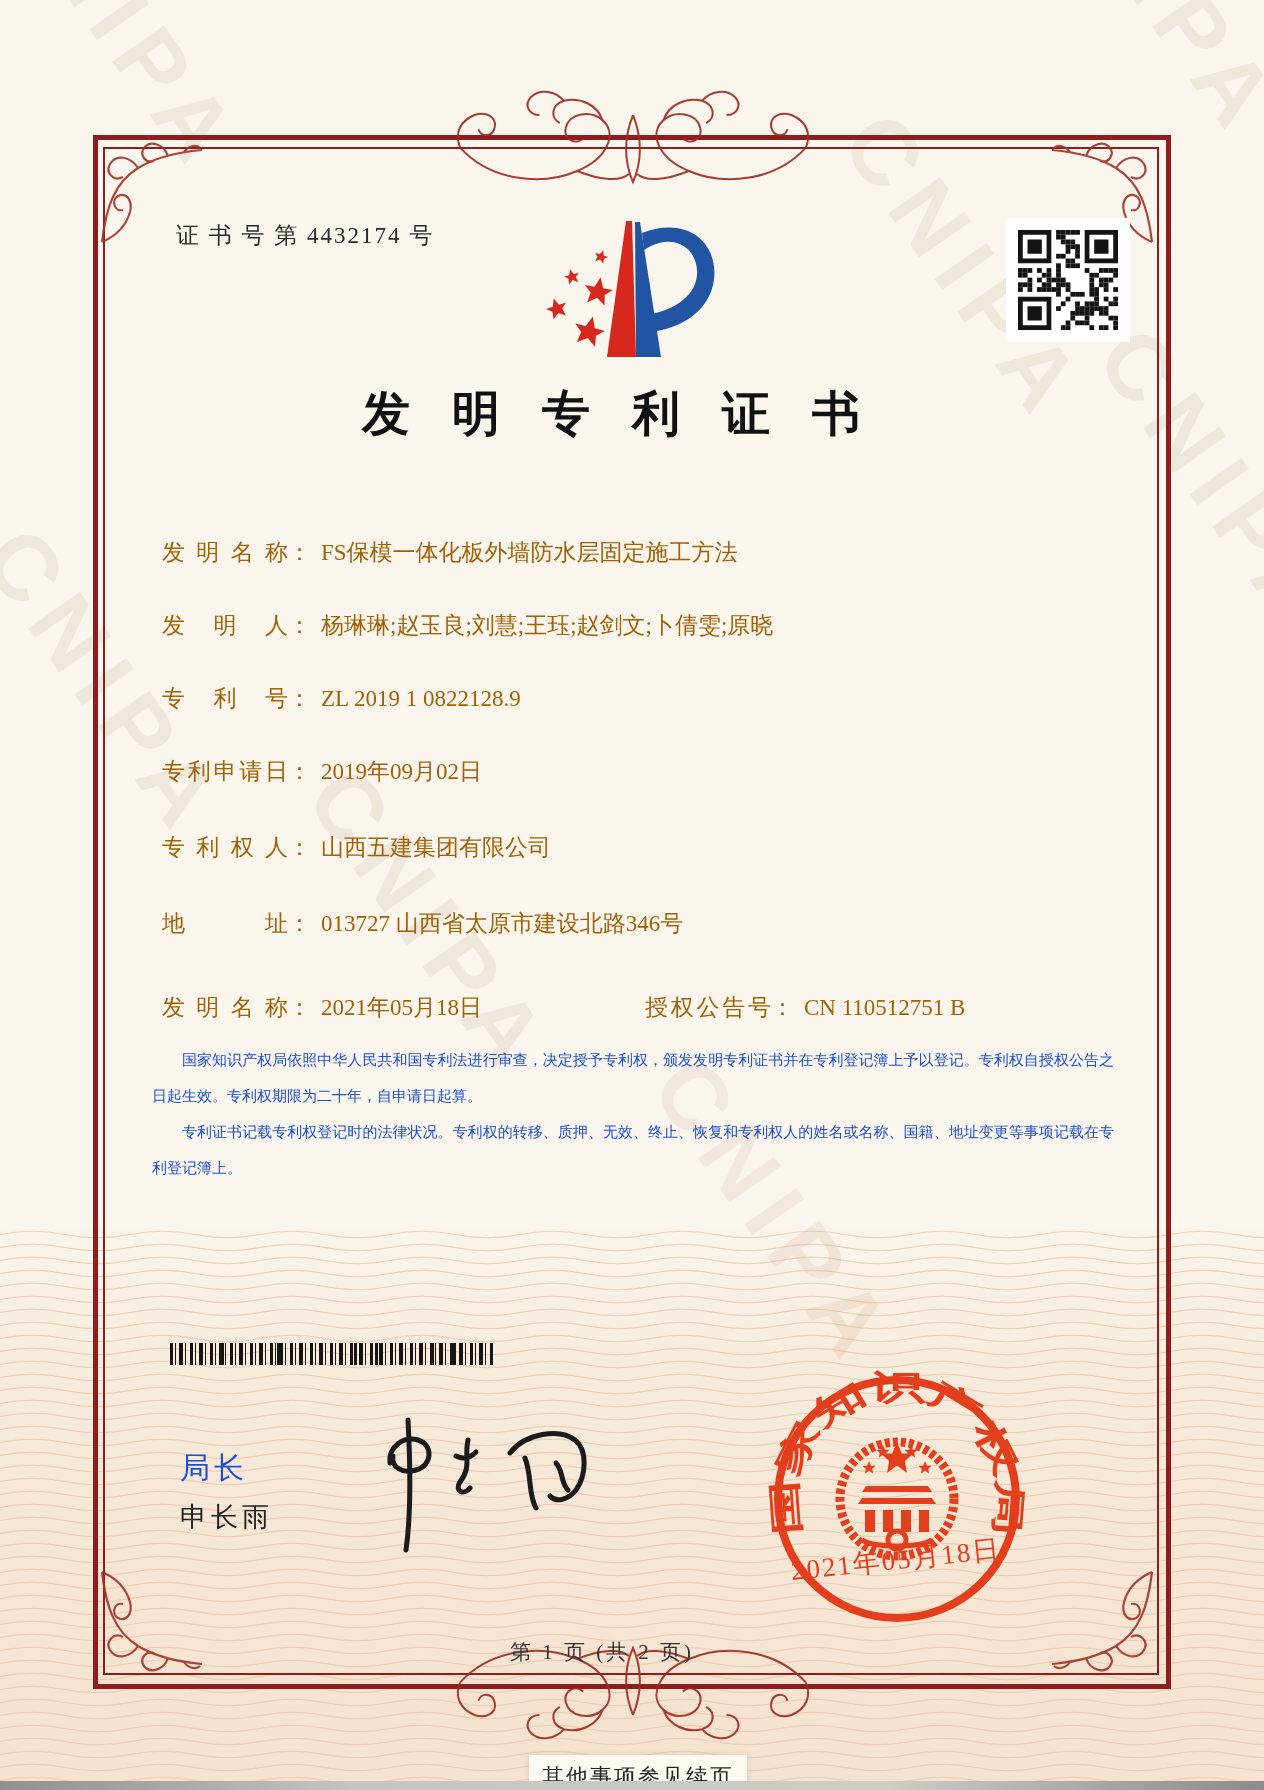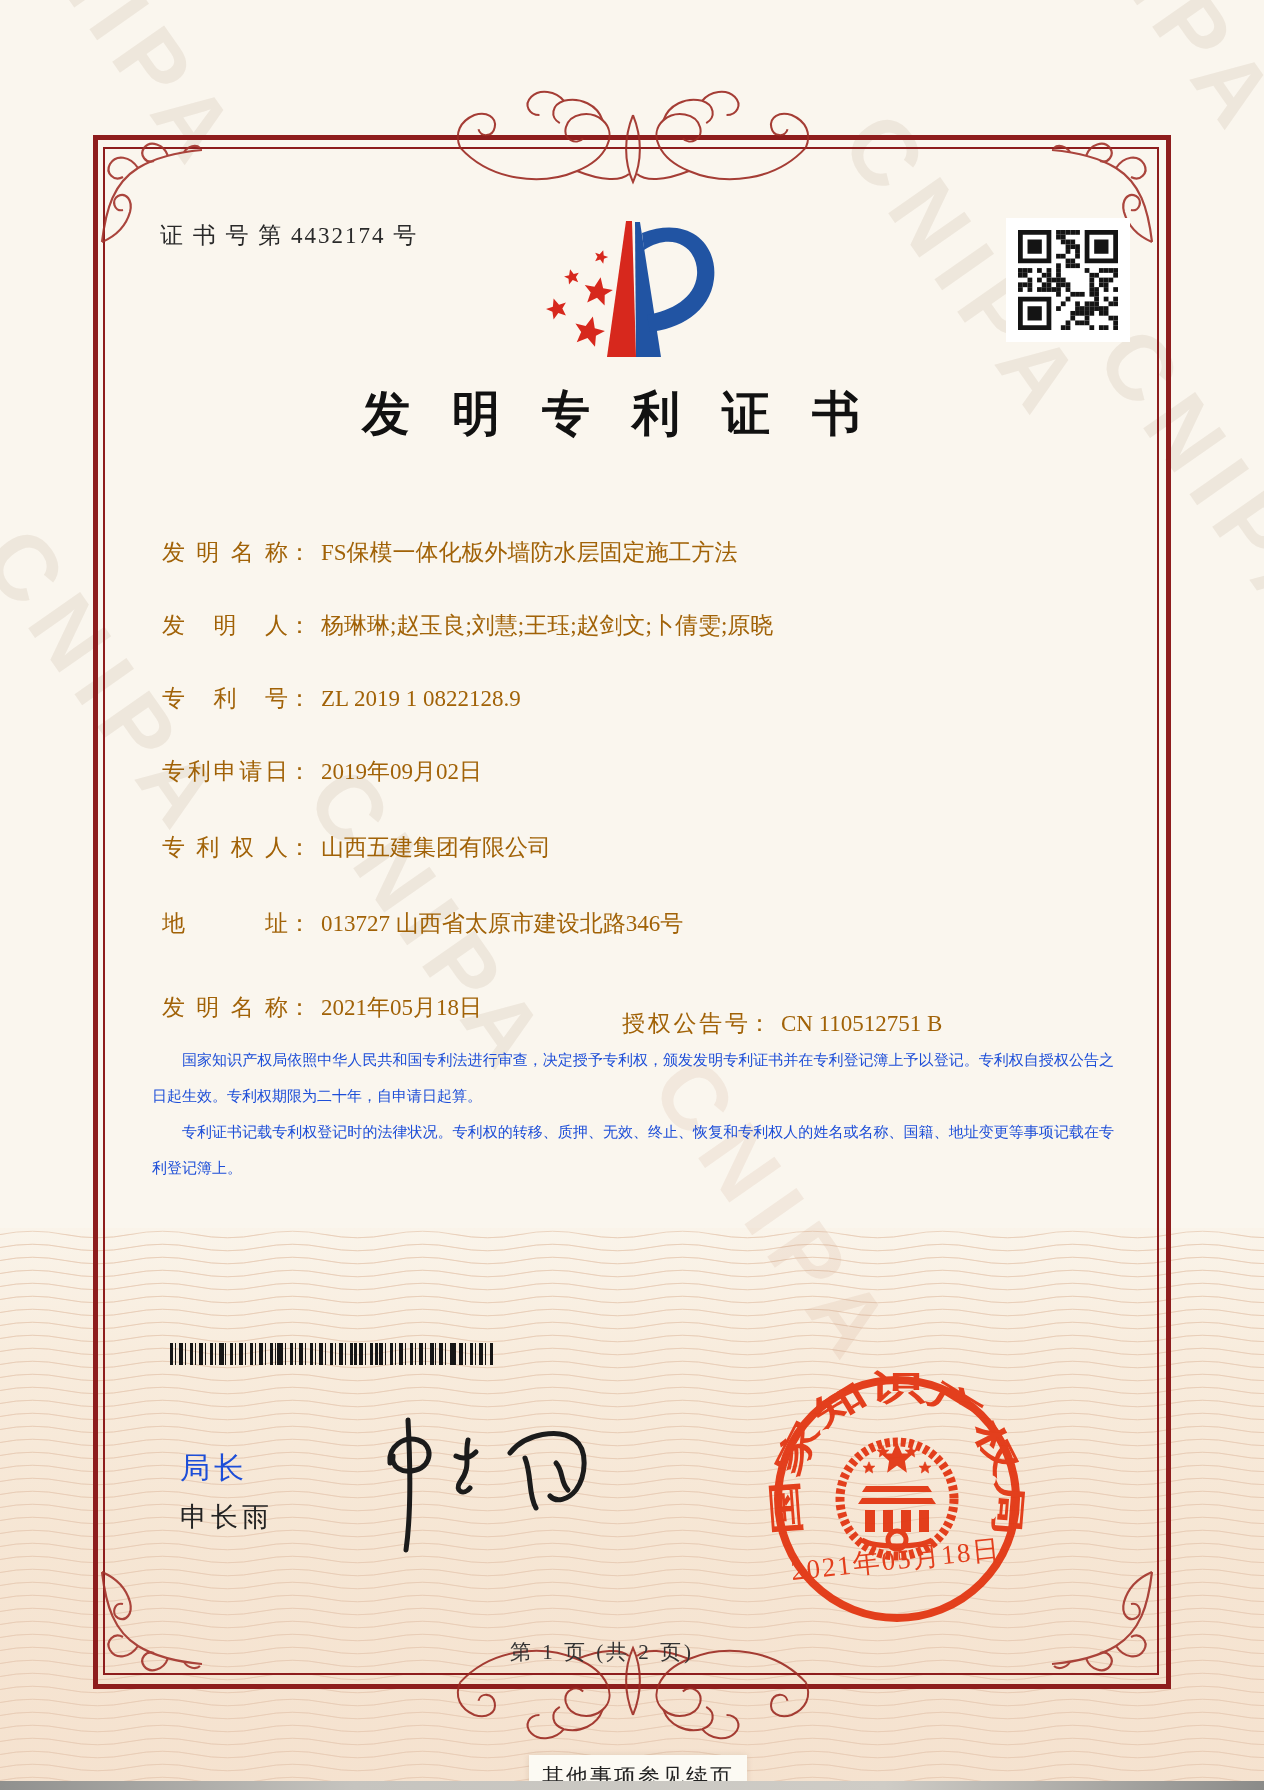--- a/index.html
+++ b/index.html
@@ -20,34 +20,34 @@
   .band svg{display:block;}
 
   
   .frame-outer{position:absolute;left:93px;top:135px;width:1068px;height:1544px;
                border:5px solid #8e1d1d;z-index:3;}
   .frame-inner{position:absolute;left:103px;top:147px;width:1052px;height:1524px;
                border:2px solid #8e1d1d;z-index:3;}
   .orn{position:absolute;z-index:4;pointer-events:none;}
 
   
-  .cert-no{position:absolute;left:160px;top:220px;z-index:5;
+  .cert-no{position:absolute;left:176px;top:220px;z-index:5;
            font-size:23px;color:#2a2a2a;letter-spacing:2px;}
   .logo{position:absolute;left:540px;top:205px;z-index:5;}
   .qr{position:absolute;left:1006px;top:218px;width:124px;height:124px;
       background:#fff;z-index:5;display:flex;align-items:center;justify-content:center;}
   .title{position:absolute;left:50%;top:382px;transform:translateX(-50%);z-index:5;
          font-size:48px;font-weight:bold;color:#111;letter-spacing:42px;white-space:nowrap;font-family:Liberation Mono, monospace;}
 
   .frow{position:absolute;left:162px;z-index:5;font-size:23px;color:#a16207;white-space:nowrap;}
   .flabel{display:inline-block;width:126px;text-align:justify;text-align-last:justify;
           vertical-align:top;}
   .fcolon{display:inline-block;}
   .fvalue{margin-left:10px;}
-  .fgroup2{position:absolute;left:460px;top:0;margin-top:16px;}
+  .fgroup2{position:absolute;left:483px;top:0;}
 
   .paras{position:absolute;left:152px;top:1042px;width:962px;z-index:5;
          font-size:15px;line-height:36px;color:#1d4ed8;text-align:justify;}
   .paras p{margin:0;text-indent:2em;}
 
   .barcode{position:absolute;left:170px;top:1343px;width:323px;height:22px;z-index:5;
     background:
       repeating-linear-gradient(90deg,transparent 0 30px,#161616 30px 33px,transparent 33px 52px,#161616 52px 54px,transparent 54px 77px),
       repeating-linear-gradient(90deg,#161616 0 3px,transparent 3px 5px,#161616 5px 6px,transparent 6px 9px,#161616 9px 13px,transparent 13px 15px,#161616 15px 16px,transparent 16px 20px);}
 

